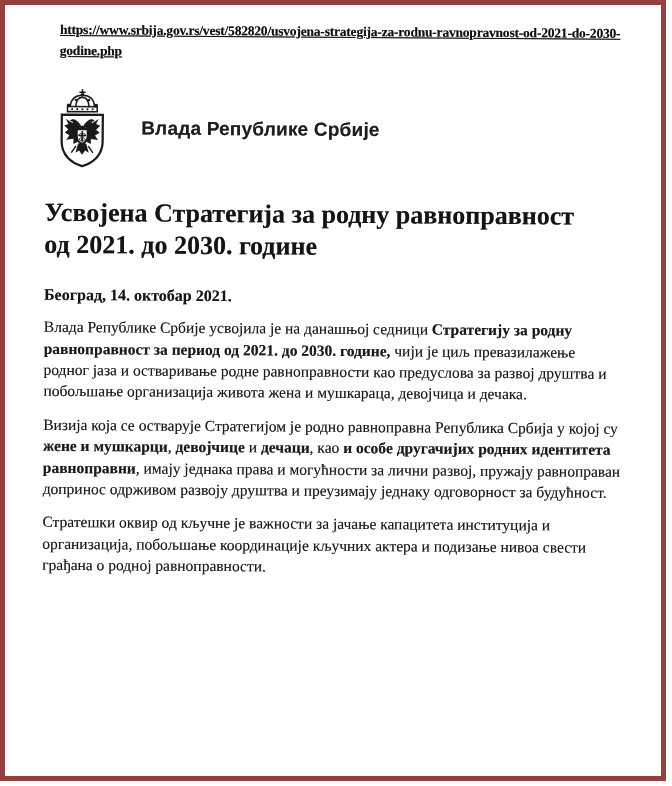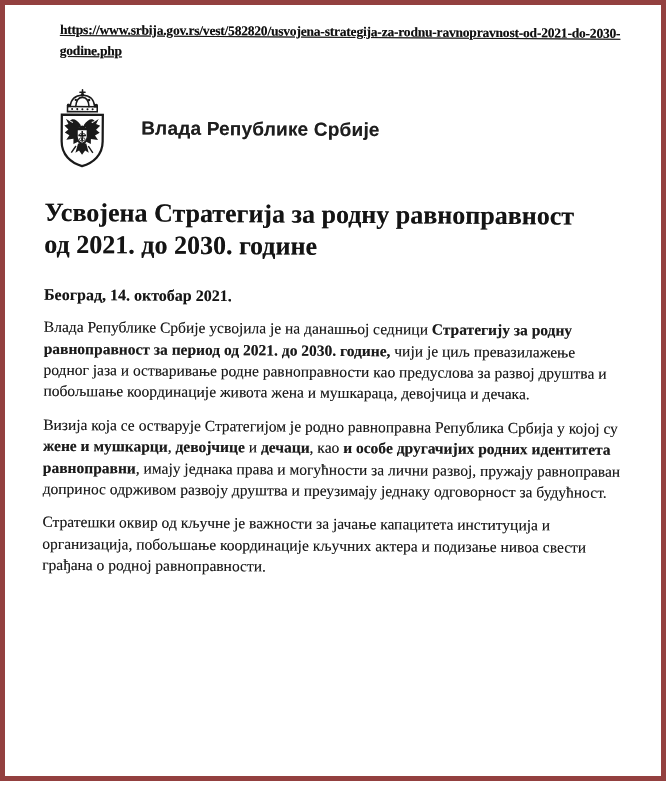--- a/index.html
+++ b/index.html
@@ -152,19 +152,19 @@
         </g>
       </svg>
     </span>
     <span class="org">Влада Републике Србије</span>
   </div>
 
   <h1 class="title">Усвојена Стратегија за родну равноправност од 2021. до 2030. године</h1>
 
   <p class="dateline">Београд, 14. октобар 2021.</p>
 
-  <p class="body-para"><span>Влада Републике Србије усвојила је на данашњој седници </span><span class="b">Стратегију за родну равноправност за период од 2021. до 2030. године,</span><span> чији је циљ превазилажење родног јаза и остваривање родне равноправности као предуслова за развој друштва и побољшање координације живота жена и мушкараца, девојчица и дечака.</span></p>
+  <p class="body-para"><span>Влада Републике Србије усвојила је на данашњој седници </span><span class="b">Стратегију за родну равноправност за период од 2021. до 2030. године,</span><span> чији је циљ превазилажење родног јаза и остваривање родне равноправности као предуслова за развој друштва и побољшање организација живота жена и мушкараца, девојчица и дечака.</span></p>
 
   <p class="body-para"><span>Визија која се остварује Стратегијом је родно равноправна Република Србија у којој су </span><span class="b">жене и мушкарци</span><span>, </span><span class="b">девојчице</span><span> и </span><span class="b">дечаци</span><span>, као </span><span class="b">и особе другачијих родних идентитета равноправни</span><span>, имају једнака права и могућности за лични развој, пружају равноправан допринос одрживом развоју друштва и преузимају једнаку одговорност за будућност.</span></p>
 
   <p class="body-para"><span>Стратешки оквир од кључне је важности за јачање капацитета институција и организација, побољшање координације кључних актера и подизање нивоа свести грађана о родној равноправности.</span></p>
 
 </div>
 
 </body></html>

